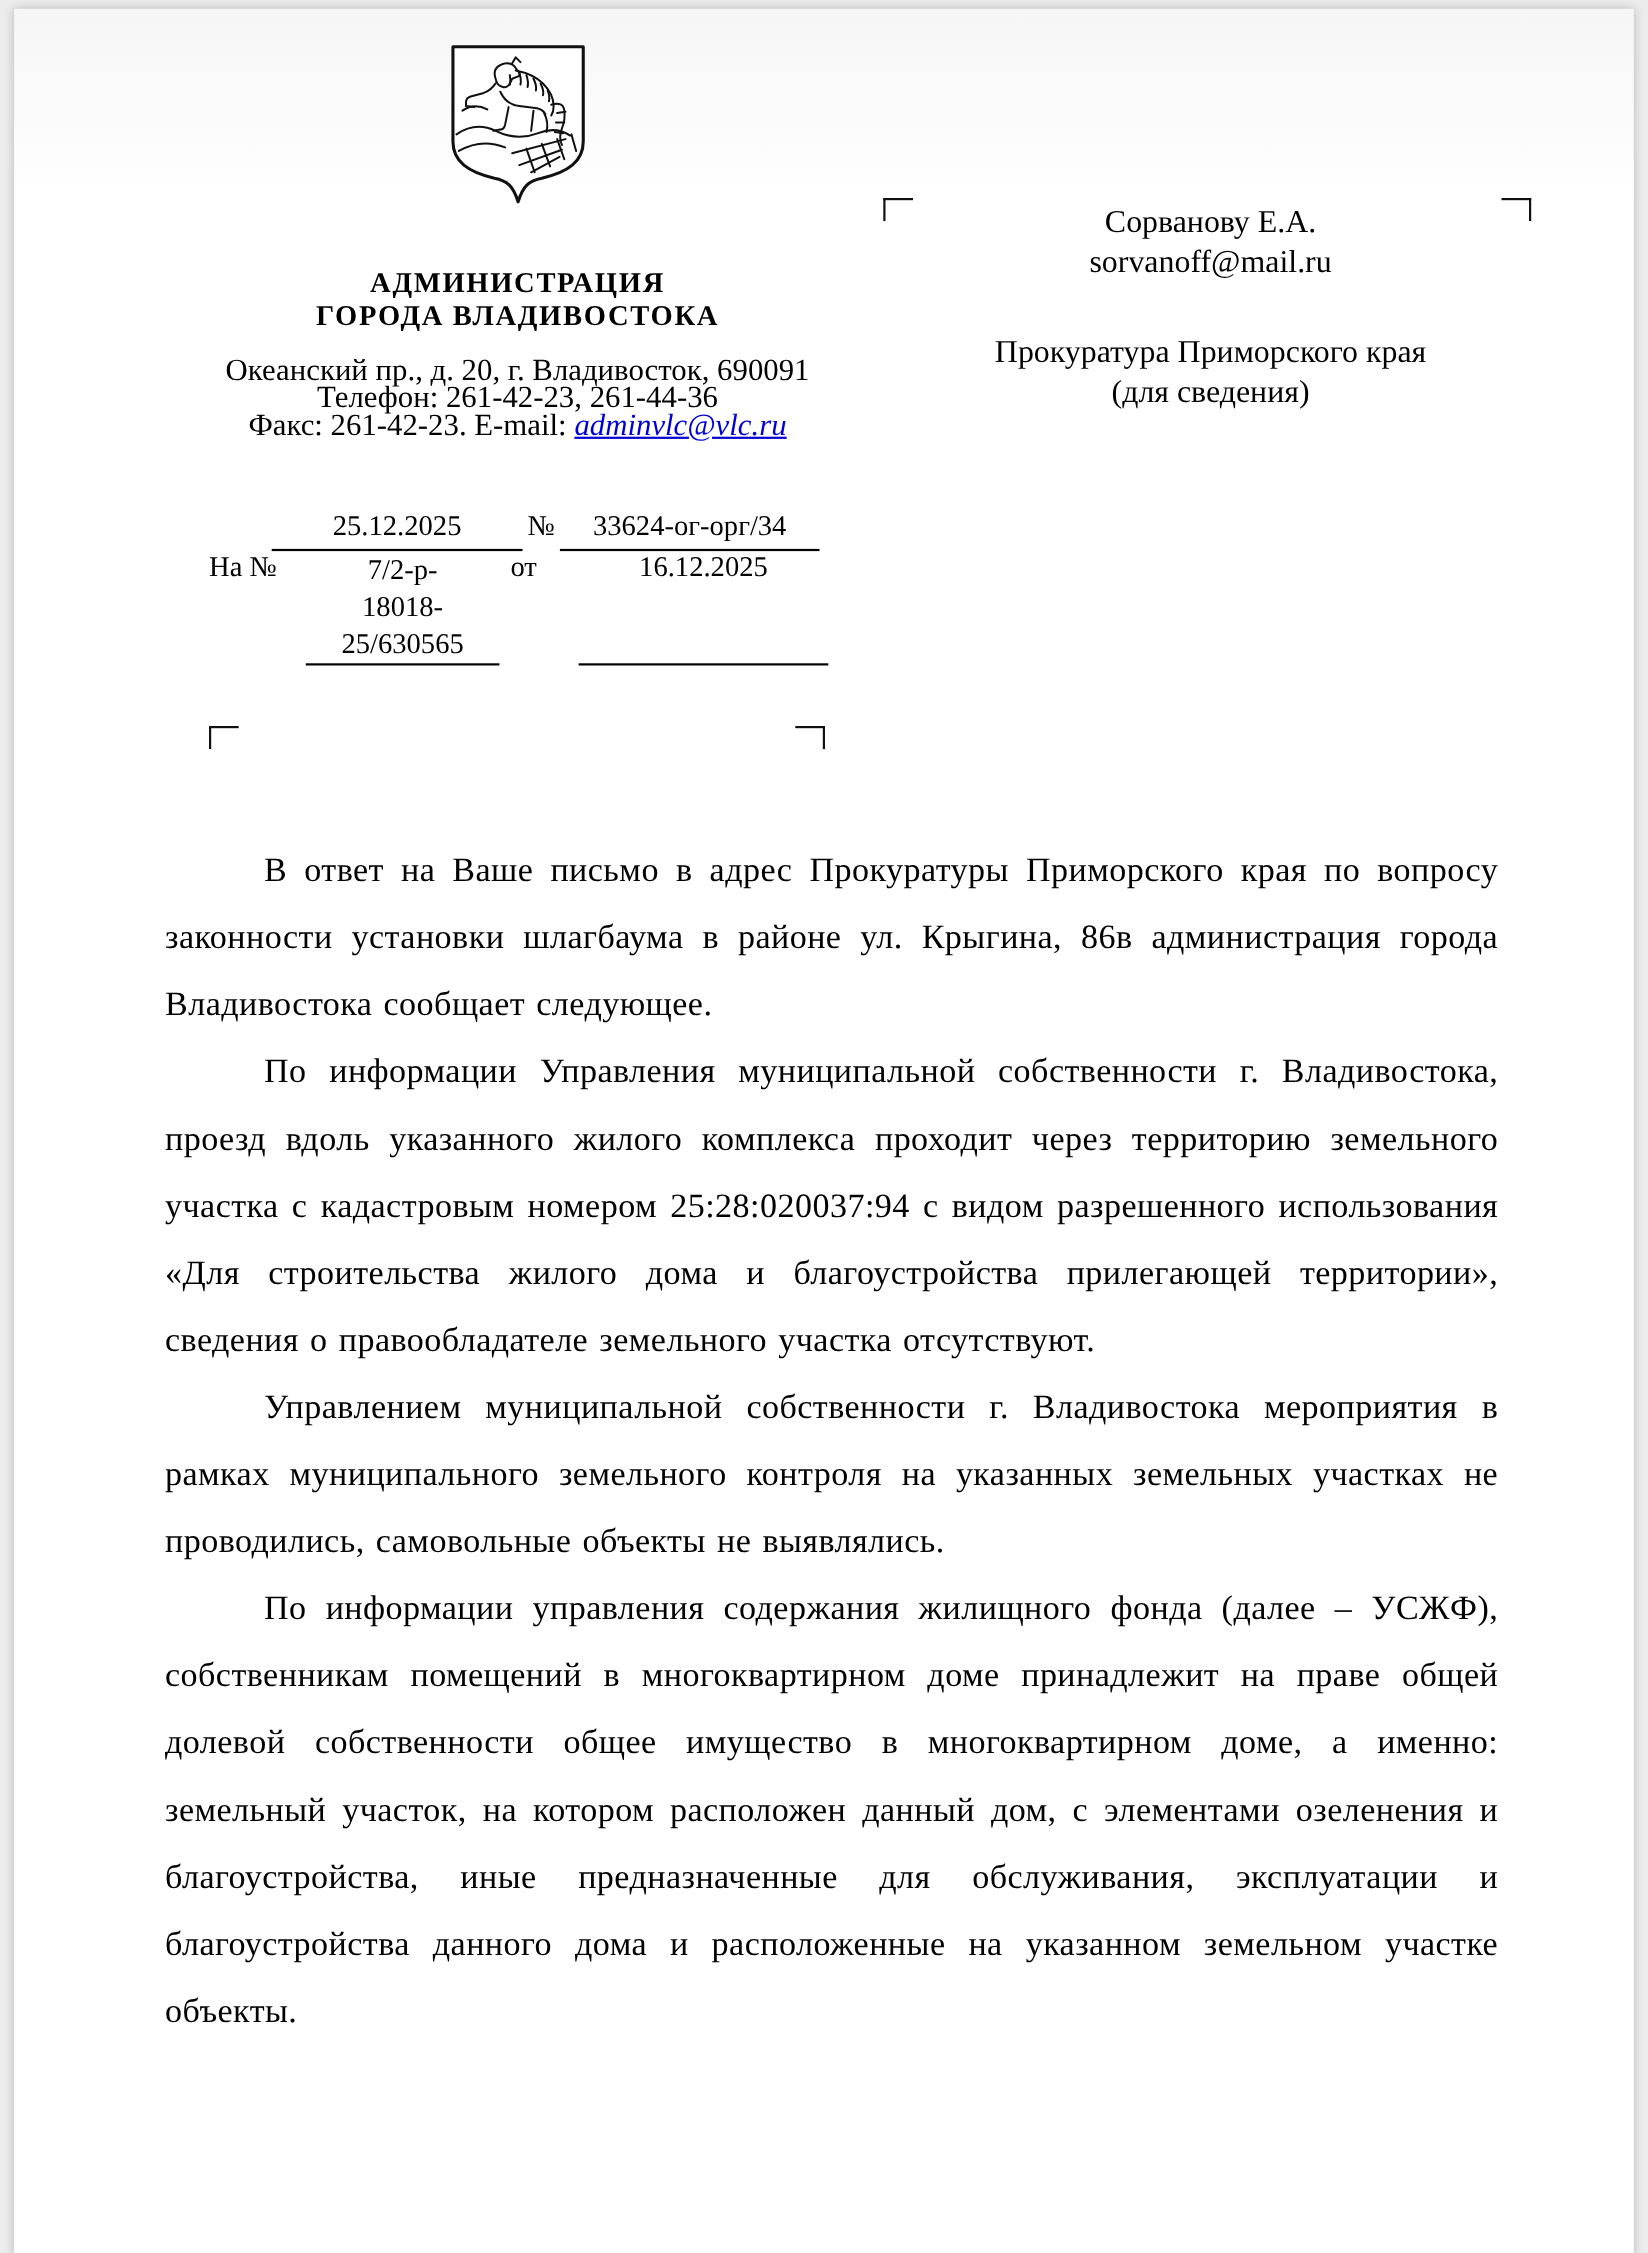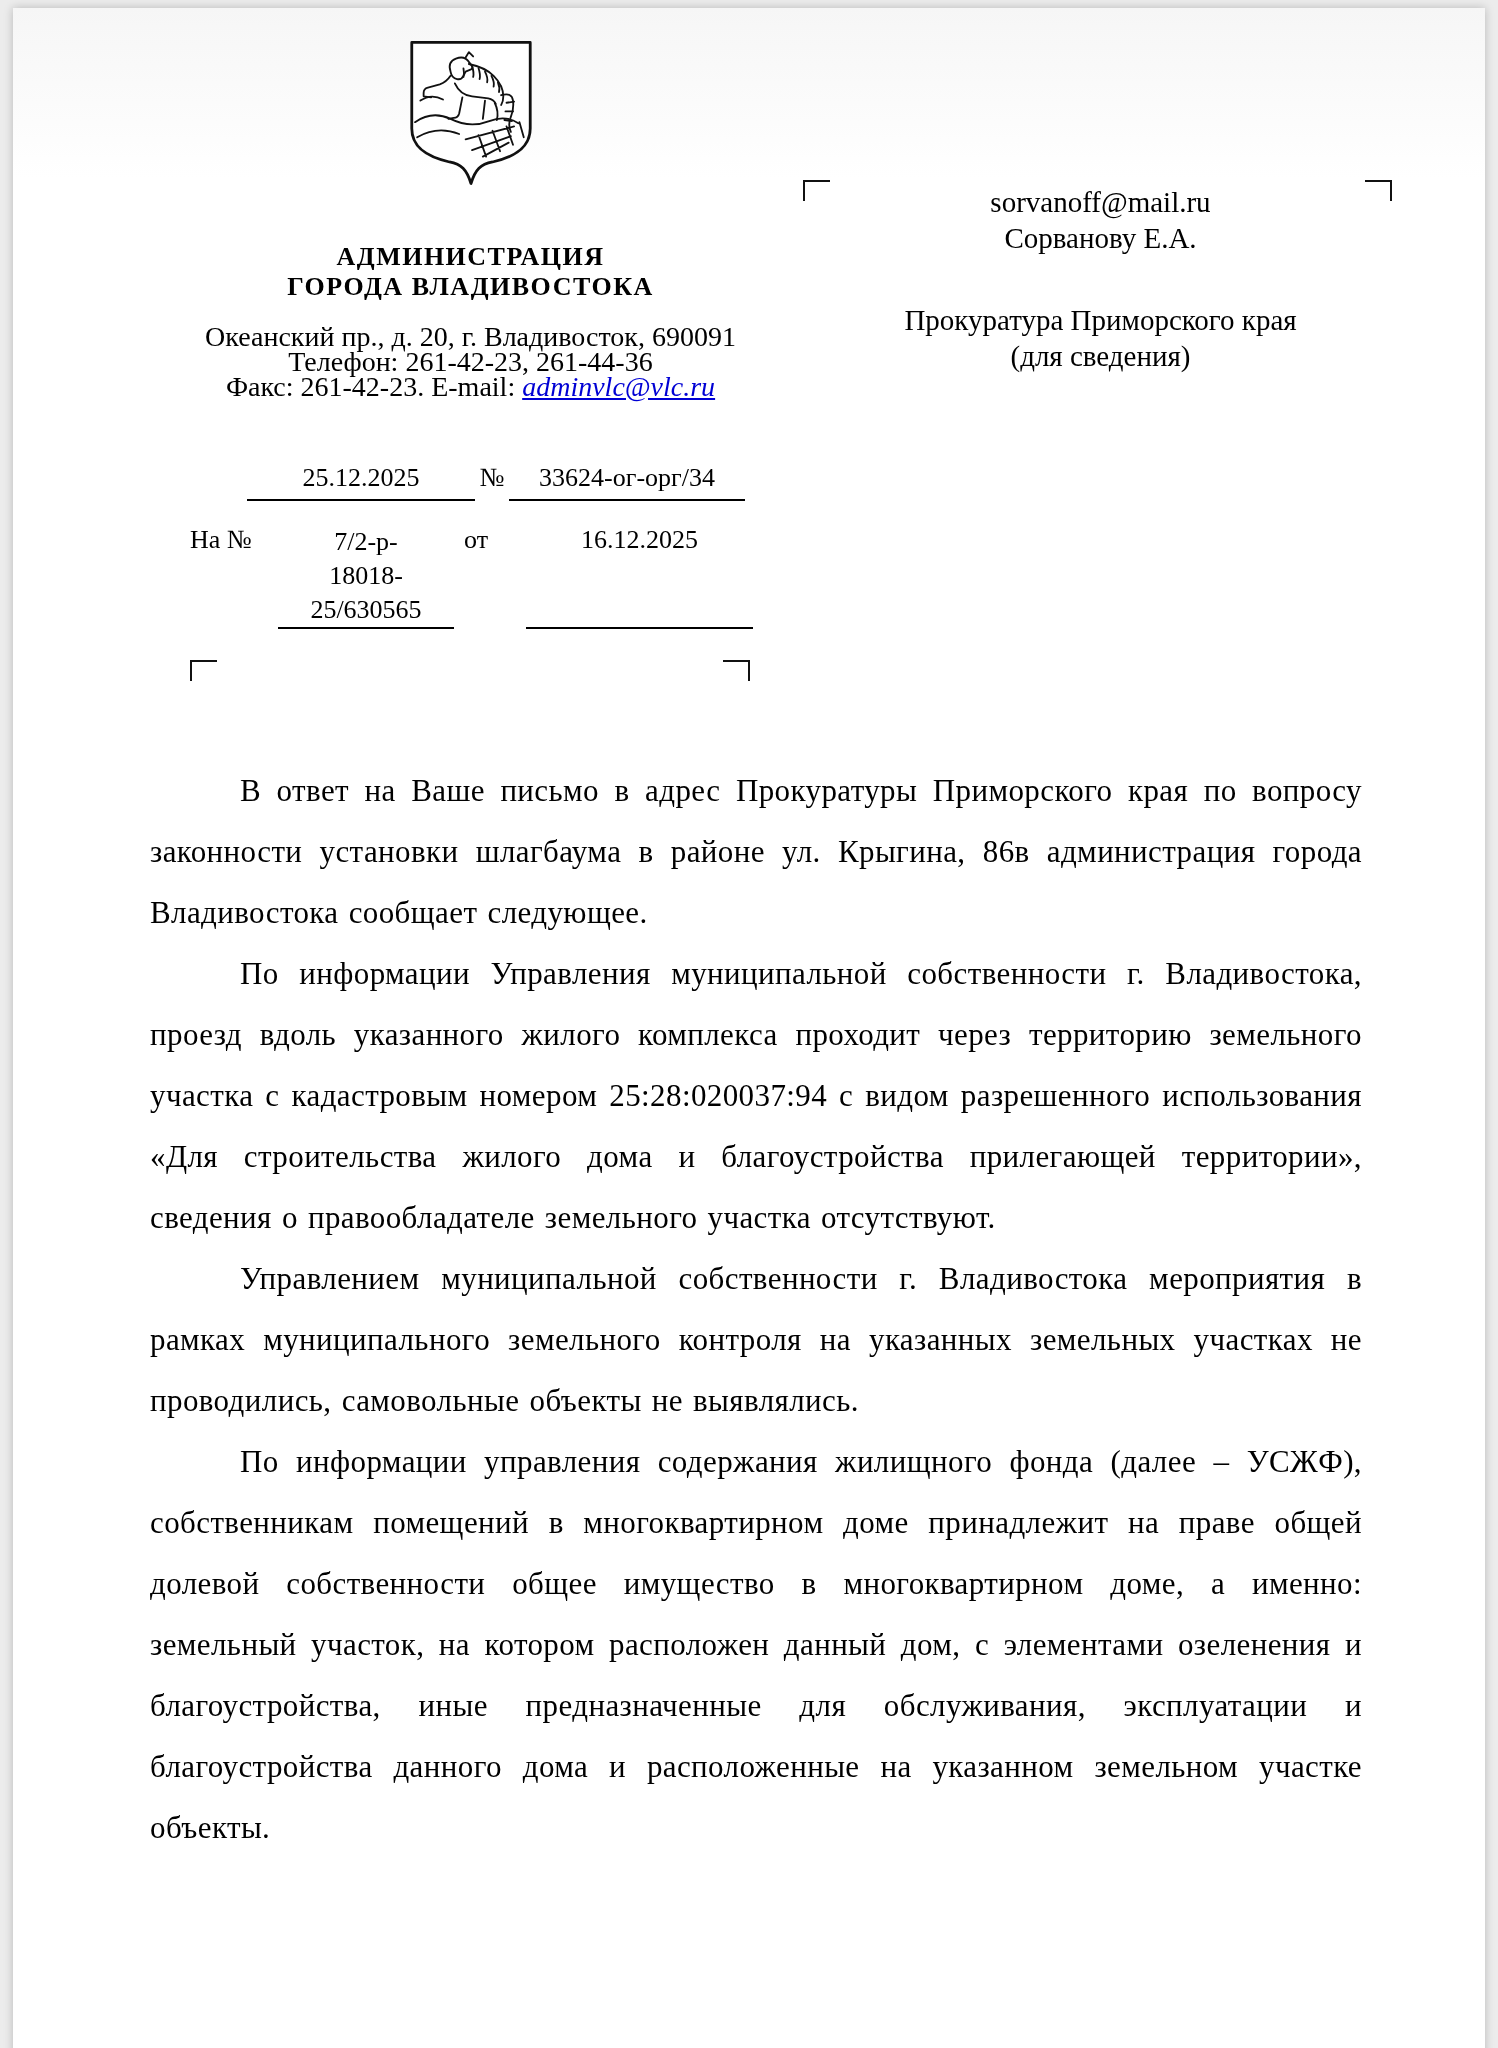--- a/index.html
+++ b/index.html
@@ -23,21 +23,21 @@
   .org-contacts{margin-top:22px;font-size:28px;line-height:25px;}
   .org-contacts a{color:#0000d4;text-decoration:underline;font-style:italic;}
   
   .ref-block{position:absolute;left:170px;top:455px;width:580px;font-size:26px;}
   .ref-row1{display:flex;}
   .cell{text-align:center;}
   .u{border-bottom:2px solid #000;}
   .c-date{margin-left:64px;width:228px;padding-bottom:6px;}
   .c-no{width:34px;padding-bottom:6px;}
   .c-num{width:236px;padding-bottom:6px;}
-  .ref-row2{display:flex;align-items:stretch;margin-top:24px;}
+  .ref-row2{display:flex;align-items:stretch;}
   .c-nalabel{width:75px;margin-left:7px;}
   .c-replynum{margin-left:13px;width:176px;line-height:34px;padding-bottom:0;}
   .c-ot{margin-left:10px;width:46px;text-align:left;}
   .c-replydate{margin-left:16px;width:227px;padding-bottom:6px;}
   
   .recipient{position:absolute;left:800px;top:176px;width:575px;text-align:center;font-size:29px;line-height:36px;}
   .recipient .org{margin-top:46px;}
   
   .corner{position:absolute;width:25px;height:19px;border-top:2.5px solid #111;}
   .corner.tl{border-left:2.5px solid #111;}
@@ -101,22 +101,22 @@
     </div>
   </div>
 
   <div class="corner tl" style="left:790px;top:172px;"></div>
   <div class="corner tr" style="left:1352px;top:172px;"></div>
 
   <div class="corner tl" style="left:177px;top:652px;"></div>
   <div class="corner tr" style="left:710px;top:652px;"></div>
 
   <div class="recipient">
+    <div>Сорванову Е.А.</div>
     <div>sorvanoff@mail.ru</div>
-    <div>Сорванову Е.А.</div>
     <div class="org">Прокуратура Приморского края</div>
     <div>(для сведения)</div>
   </div>
 
   <div class="body-text">
     <p>В ответ на Ваше письмо в адрес Прокуратуры Приморского края по вопросу законности установки шлагбаума в районе ул. Крыгина, 86в администрация города Владивостока сообщает следующее.</p>
     <p>По информации Управления муниципальной собственности г. Владивостока, проезд вдоль указанного жилого комплекса проходит через территорию земельного участка с кадастровым номером 25:28:020037:94 с видом разрешенного использования «Для строительства жилого дома и благоустройства прилегающей территории», сведения о правообладателе земельного участка отсутствуют.</p>
     <p>Управлением муниципальной собственности г. Владивостока мероприятия в рамках муниципального земельного контроля на указанных земельных участках не проводились, самовольные объекты не выявлялись.</p>
     <p>По информации управления содержания жилищного фонда (далее – УСЖФ), собственникам помещений в многоквартирном доме принадлежит на праве общей долевой собственности общее имущество в многоквартирном доме, а именно: земельный участок, на котором расположен данный дом, с элементами озеленения и благоустройства, иные предназначенные для обслуживания, эксплуатации и благоустройства данного дома и расположенные на указанном земельном участке объекты.</p>
   </div>

